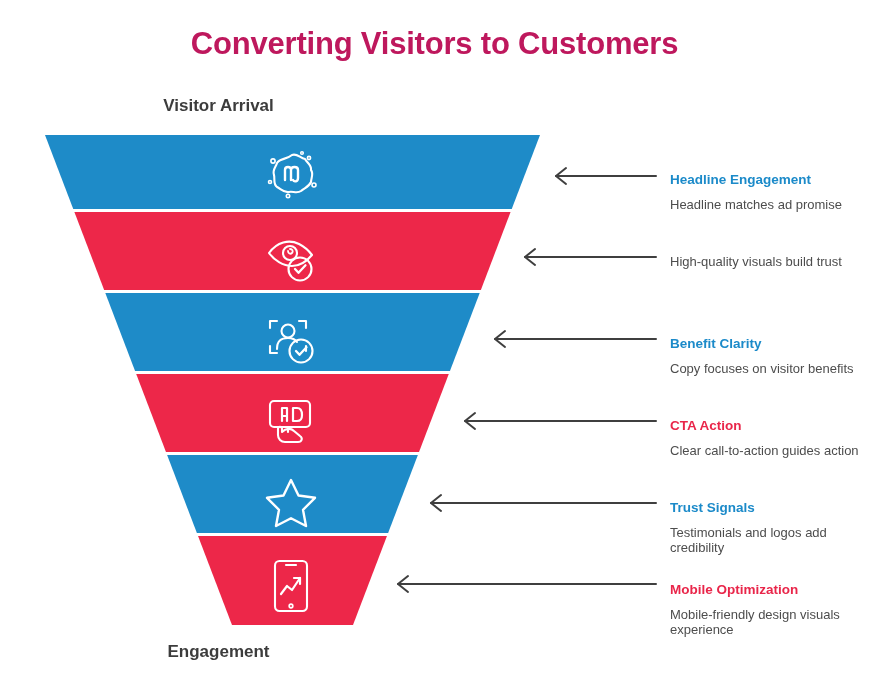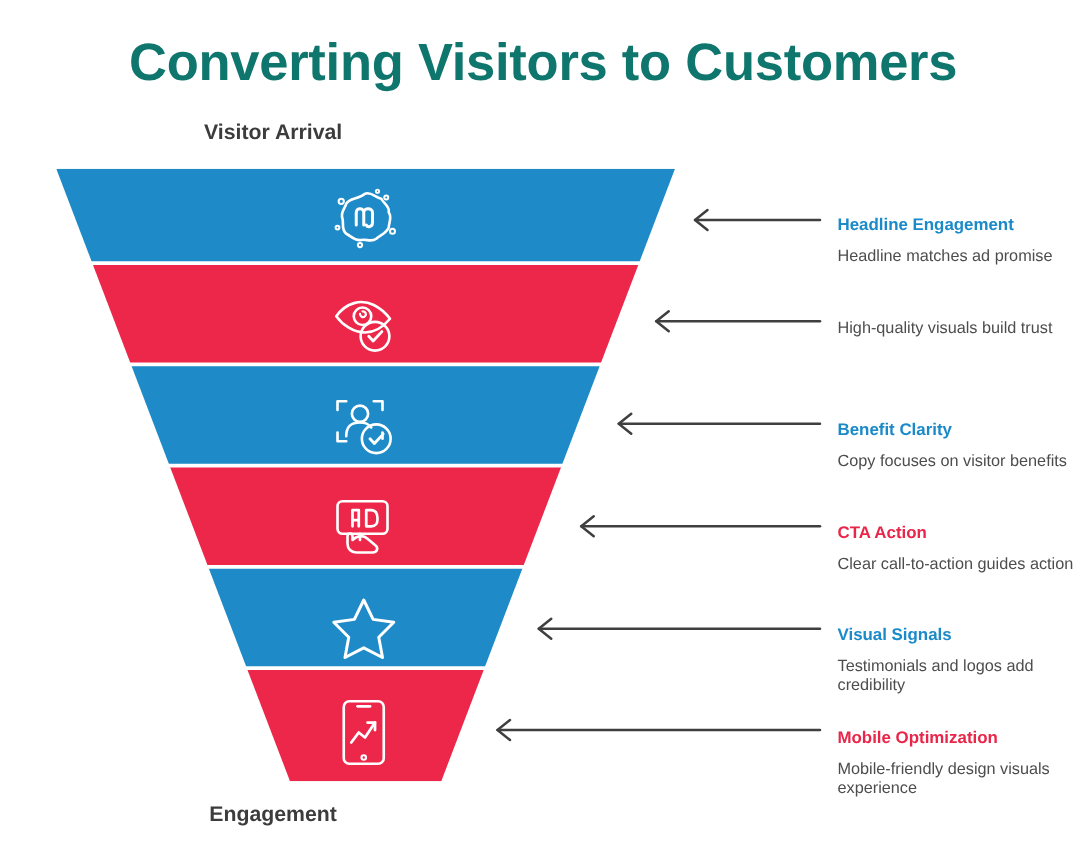--- a/index.html
+++ b/index.html
@@ -7,22 +7,22 @@
     width:869px;height:692px;
     background:#ffffff;
     font-family:"Liberation Sans","DejaVu Sans",sans-serif;
     overflow:hidden;position:relative;
   }
   .canvas{position:absolute;inset:0;}
 
   .title{
     position:absolute;left:0;top:26px;width:869px;
     text-align:center;
-    font-size:42px;font-weight:bold;letter-spacing:-0.2px;
-    color:#0f766e;
+    font-size:31px;font-weight:bold;letter-spacing:-0.2px;
+    color:#be185d;
   }
 
   .cap-label{
     position:absolute;text-align:center;width:721px;left:0;
     font-size:17px;font-weight:bold;color:#3c3c3c;
   }
   .cap-top{top:96px;}
   .cap-bottom{top:642px;}
   .cap-top .cap-inner,.cap-bottom .cap-inner{
     display:inline-block;transform:translateX(-142px);
@@ -159,21 +159,21 @@
     </div>
     <div class="stage blue" style="top:336px">
       <p class="stage-title">Benefit Clarity</p>
       <p class="stage-desc">Copy focuses on visitor benefits</p>
     </div>
     <div class="stage red" style="top:418px">
       <p class="stage-title">CTA Action</p>
       <p class="stage-desc">Clear call-to-action guides action</p>
     </div>
     <div class="stage blue" style="top:500px">
-      <p class="stage-title">Visual Signals</p>
+      <p class="stage-title">Trust Signals</p>
       <p class="stage-desc">Testimonials and logos add credibility</p>
     </div>
     <div class="stage red" style="top:582px">
       <p class="stage-title">Mobile Optimization</p>
       <p class="stage-desc">Mobile-friendly design visuals experience</p>
     </div>
   </div>
 
   <div class="cap-label cap-bottom">
     <span class="cap-inner">Engagement</span>

